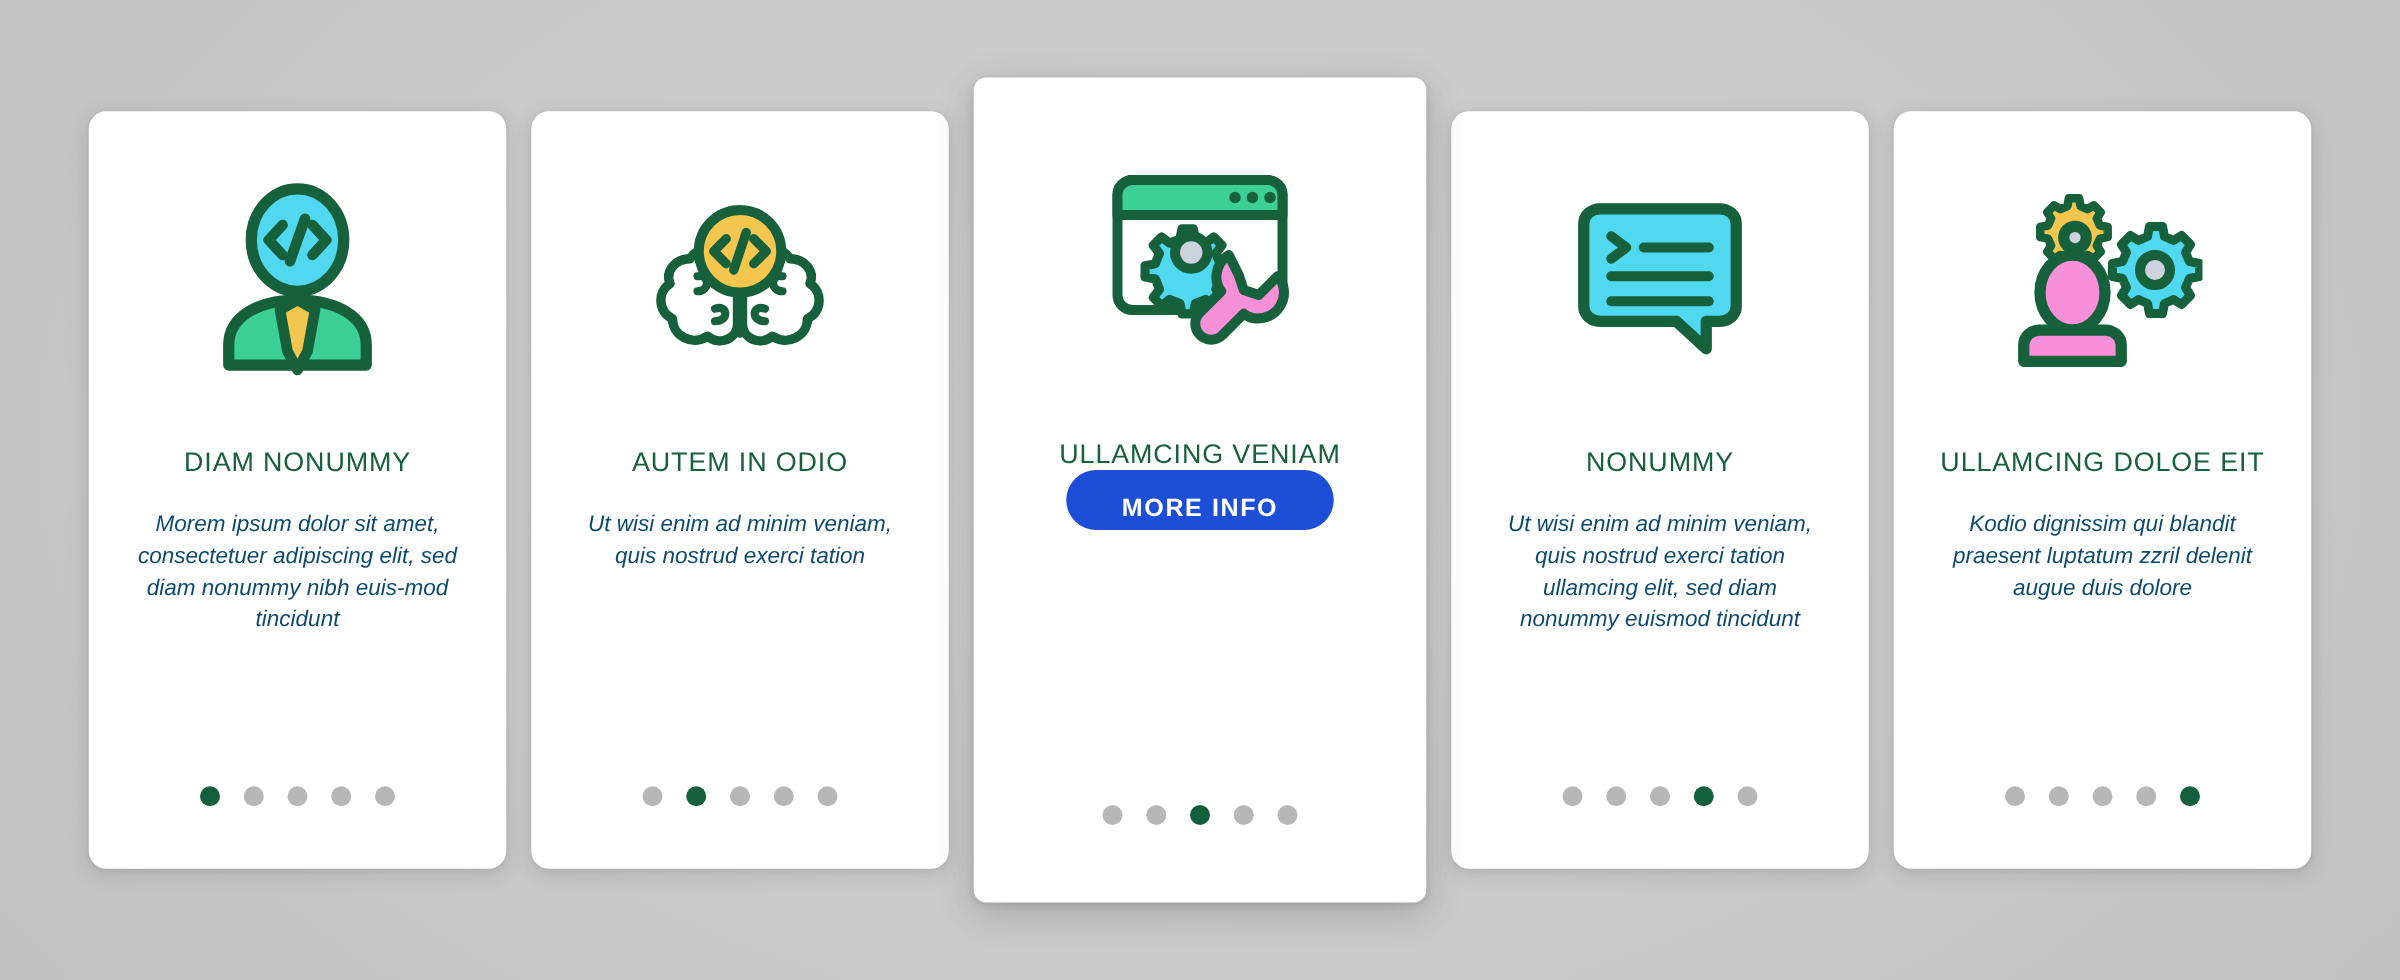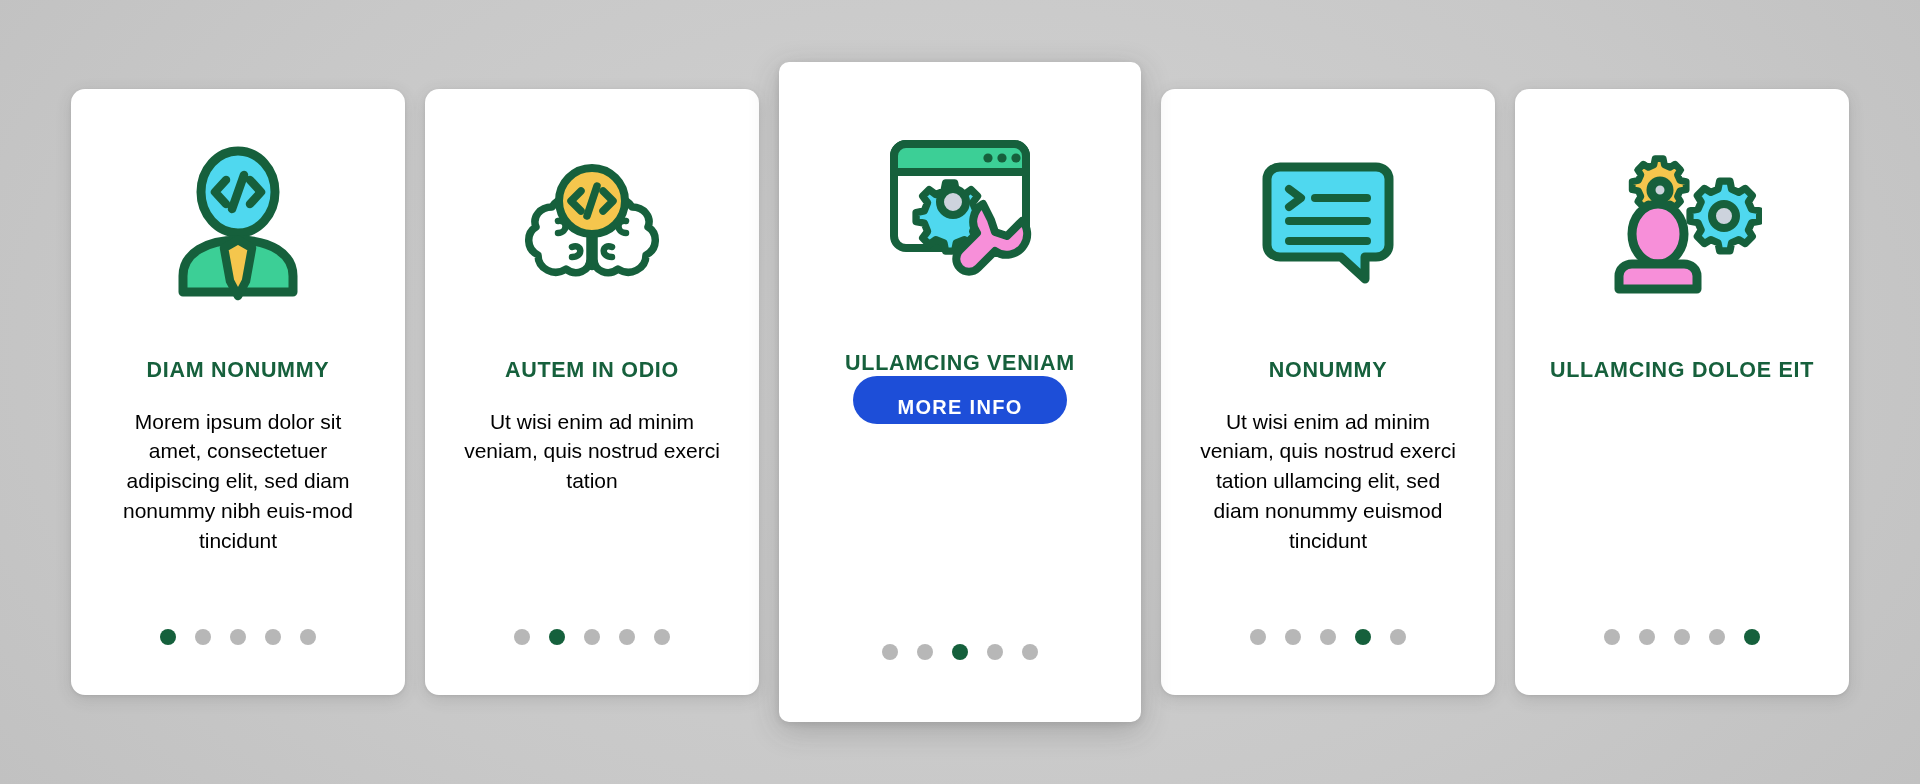--- a/index.html
+++ b/index.html
@@ -69,35 +69,36 @@
     height: 290px;
   }
 
   .icon-wrap svg {
     display: block;
   }
 
   .card-title {
     color: #16603c;
     font-size: 21.5px;
-    font-weight: bold;
+    font-weight: normal;
     letter-spacing: 0.7px;
     text-align: center;
     line-height: 1.1;
     margin: 0;
     white-space: nowrap;
   }
 
   .card-body {
-    color: #000000;
-    font-size: 21px;
+    color: #0c4a6e;
+    font-size: 18px;
     line-height: 1.42;
     text-align: center;
     margin: 24px 0 0 0;
     max-width: 262px;
+    font-style: italic;
   }
   .card.featured .card-body {
     max-width: 248px;
     margin-top: 26px;
   }
 
   .cta {
     background: #1d4ed8;
     color: #ffffff;
     border: none;
@@ -250,20 +251,21 @@
         <svg width="160" height="145" viewBox="0 0 160 145" fill="none">
           <path d="M47 14 L60 14 L62 24 L71 28 L79 23 L88 32 L83 40 L87 49 L97 51 L97 64 L87 66 L83 75 L88 83 L79 92 L71 87 L62 91 L60 101 L47 101 L45 91 L36 87 L28 92 L19 83 L24 75 L20 66 L10 64 L10 51 L20 49 L24 40 L19 32 L28 23 L36 28 L45 24 Z" transform="translate(24,-2) scale(0.62)" fill="#f5c64d" stroke="#16603c" stroke-width="11" stroke-linejoin="round"></path>
           <circle cx="58" cy="38" r="9" fill="#cdd3dd" stroke="#16603c" stroke-width="9"></circle>
           <path d="M47 14 L60 14 L62 24 L71 28 L79 23 L88 32 L83 40 L87 49 L97 51 L97 64 L87 66 L83 75 L88 83 L79 92 L71 87 L62 91 L60 101 L47 101 L45 91 L36 87 L28 92 L19 83 L24 75 L20 66 L10 64 L10 51 L20 49 L24 40 L19 32 L28 23 L36 28 L45 24 Z" transform="translate(80,18) scale(0.8)" fill="#4fd8ef" stroke="#16603c" stroke-width="9" stroke-linejoin="round"></path>
           <circle cx="122" cy="64" r="12" fill="#cdd3dd" stroke="#16603c" stroke-width="8"></circle>
           <ellipse cx="56" cy="82" rx="26" ry="30" fill="#f78fd9" stroke="#16603c" stroke-width="9"></ellipse>
           <path d="M17 137 V124 C17 117 23 112 30 112 H82 C89 112 95 117 95 124 V137 Z" fill="#f78fd9" stroke="#16603c" stroke-width="9" stroke-linejoin="round"></path>
         </svg>
       </div>
       <h3 class="card-title">ULLAMCING DOLOE EIT</h3>
+      <p class="card-body">Kodio dignissim qui blandit praesent luptatum zzril delenit augue duis dolore</p>
       <div class="spacer"></div>
       <div class="dots">
         <span class="dot"></span>
         <span class="dot"></span>
         <span class="dot"></span>
         <span class="dot"></span>
         <span class="dot active"></span>
       </div>
     </div>
 

